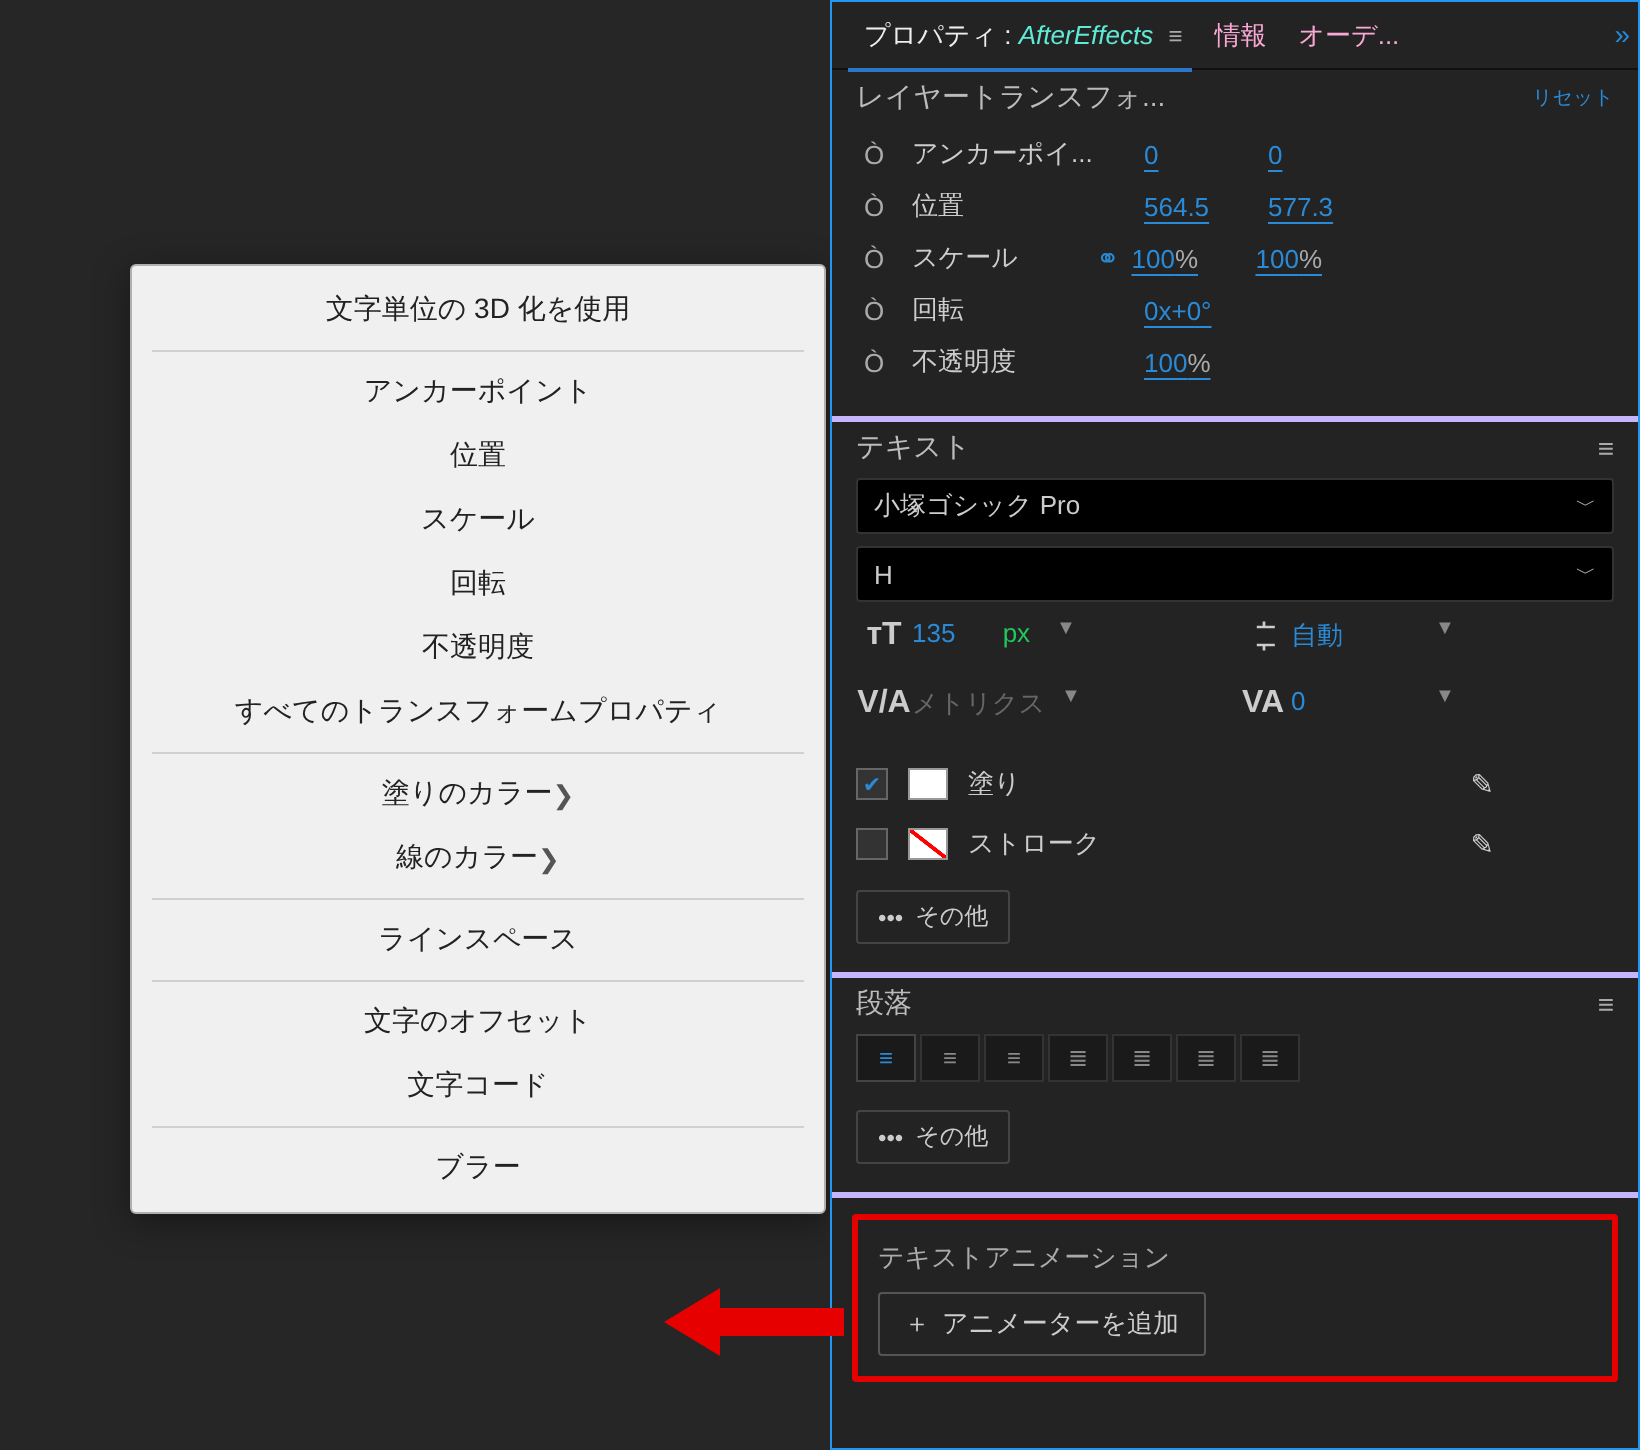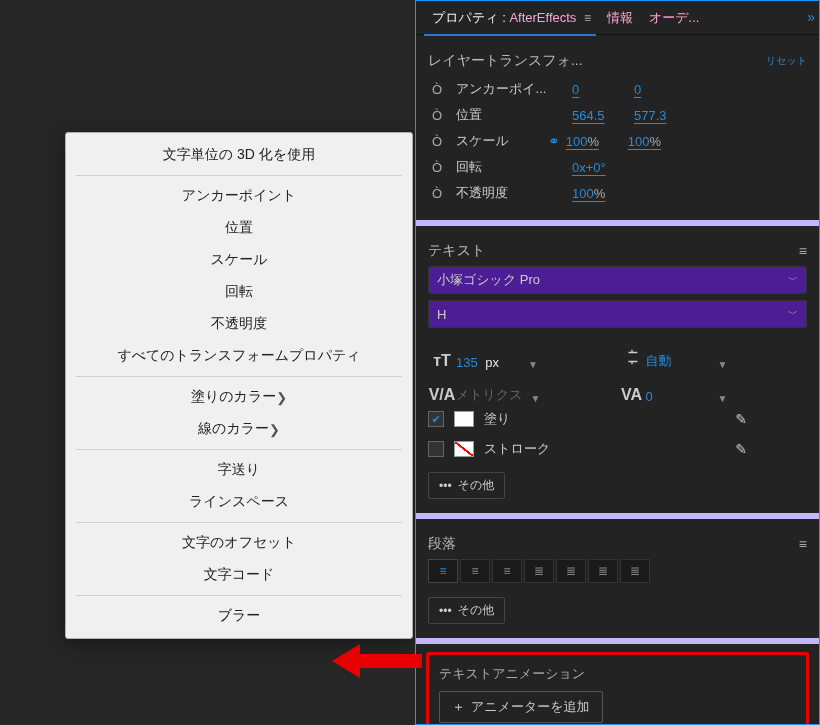--- a/index.html
+++ b/index.html
@@ -6,41 +6,41 @@
 body{background:#1e1e1e;width:820px;height:725px;position:relative;overflow:hidden;font-size:13px;color:#ccc}
 .canvas{position:absolute;left:0;top:0;width:415px;height:725px;background:#262626}
 .ctx-menu{position:absolute;left:65px;top:132px;width:348px;background:#f0f0f0;border:1px solid #b0b0b0;border-radius:3px;box-shadow:0 4px 18px rgba(0,0,0,.4);padding:6px 0;color:#222;font-size:14px}
 .ctx-item{padding:7px 16px;display:flex;justify-content:center;align-items:center;cursor:pointer}
 .ctx-sep{height:1px;background:#d0d0d0;margin:4px 10px}
 .ctx-sub{color:#555;font-size:13px}
 .panel{position:absolute;right:0;top:0;width:405px;height:725px;background:#232323;border:1px solid #2196f3;overflow:hidden}
 .tabbar{display:flex;align-items:center;height:34px;padding:0 8px;border-bottom:1px solid #111;font-size:13px}
 .tab{padding:0 8px;white-space:nowrap;color:#f9a8d4}
 .tab.active{color:#eee}
-.tab-app{color:#f9a8d4;}
+.tab-app{color:#5eead4;font-style:italic}
 .tab-menu{margin-left:4px;color:#aaa;font-size:12px}
 .tab-under{height:2px;background:#2a76c7;width:172px;margin-left:8px;margin-top:-1px}
-.sec{padding:16px 12px 14px;border-bottom:6px solid #c4b5fd}
+.sec{padding:4px 12px 14px;border-bottom:3px solid #c4b5fd}
 .sec-hdr{display:flex;justify-content:space-between;align-items:center;margin-bottom:6px;color:#bbb;font-size:14px}
 .hamb{color:#aaa;font-size:14px}
 .reset{color:#2a8ad6;font-size:10px}
 .row{display:flex;align-items:center;height:26px}
 .stopwatch{width:18px;text-align:center;color:#aaa;font-size:13px}
 .prop-name{flex:0 0 92px;color:#ccc;margin-left:10px;font-size:13px}
 .link-icon{color:#2a8ad6;margin-right:6px;font-size:14px}
 .val{color:#2a8ad6;text-decoration:underline;text-underline-offset:3px;min-width:52px;display:inline-block;margin-right:10px}
 .val span.u{color:#aaa}
-.dd{display:flex;align-items:center;justify-content:space-between;background:#4c1d95;border:1px solid #333;border-radius:2px;height:28px;padding:0 8px;margin:6px 0;color:#ccc;font-size:13px}
+.dd{display:flex;align-items:center;justify-content:space-between;background:#000000;border:1px solid #333;border-radius:2px;height:28px;padding:0 8px;margin:6px 0;color:#ccc;font-size:13px}
 .dd .chev{color:#aaa;font-size:10px}
 .text-opts{display:flex;flex-wrap:wrap;gap:0 0;margin-top:8px}
-.t-row{display:flex;align-items:flex-end;width:50%;height:34px}
+.t-row{display:flex;align-items:flex-start;width:50%;height:34px}
 .t-ico{width:28px;text-align:center;color:#ccc;font-size:16px;font-weight:bold}
 .t-val{color:#2a8ad6;min-width:64px}
 .t-val.dim{color:#666}
-.t-unit{color:#e5e5e5;margin-left:4px}
+.t-unit{color:#22c55e;margin-left:20px}
 .t-tri{color:#888;margin-left:8px;font-size:10px}
 .chk-row{display:flex;align-items:center;height:30px;gap:10px}
 .chk{width:16px;height:16px;border:1px solid #666;background:#333;display:flex;align-items:center;justify-content:center;font-size:11px;color:#2a8ad6}
 .swatch{width:20px;height:16px;border:1px solid #999;background:#fff}
 .swatch.stroke{background:linear-gradient(to top right,#fff 45%,#f00 46%,#f00 54%,#fff 55%)}
 .eyedrop{color:#ccc;font-size:14px;margin-left:auto;margin-right:60px}
 .other{display:inline-flex;align-items:center;gap:6px;border:1px solid #444;border-radius:2px;padding:4px 10px;margin-top:8px;color:#ccc;font-size:12px}
 .align-row{display:flex;gap:2px;margin:6px 0}
 .al{width:30px;height:24px;border:1px solid #333;background:#1a1a1a;display:flex;align-items:center;justify-content:center;color:#888;font-size:12px}
 .al.on{color:#2a8ad6;border-color:#444}
@@ -83,23 +83,20 @@
     <div class="ctx-item">
       <span>塗りのカラー</span>
       <span class="ctx-sub">❯</span>
     </div>
     <div class="ctx-item">
       <span>線のカラー</span>
       <span class="ctx-sub">❯</span>
     </div>
     <div class="ctx-sep"></div>
     <div class="ctx-item">
-      <span>字送り</span>
-    </div>
-    <div class="ctx-item">
       <span>ラインスペース</span>
     </div>
     <div class="ctx-sep"></div>
     <div class="ctx-item">
       <span>文字のオフセット</span>
     </div>
     <div class="ctx-item">
       <span>文字コード</span>
     </div>
     <div class="ctx-sep"></div>

